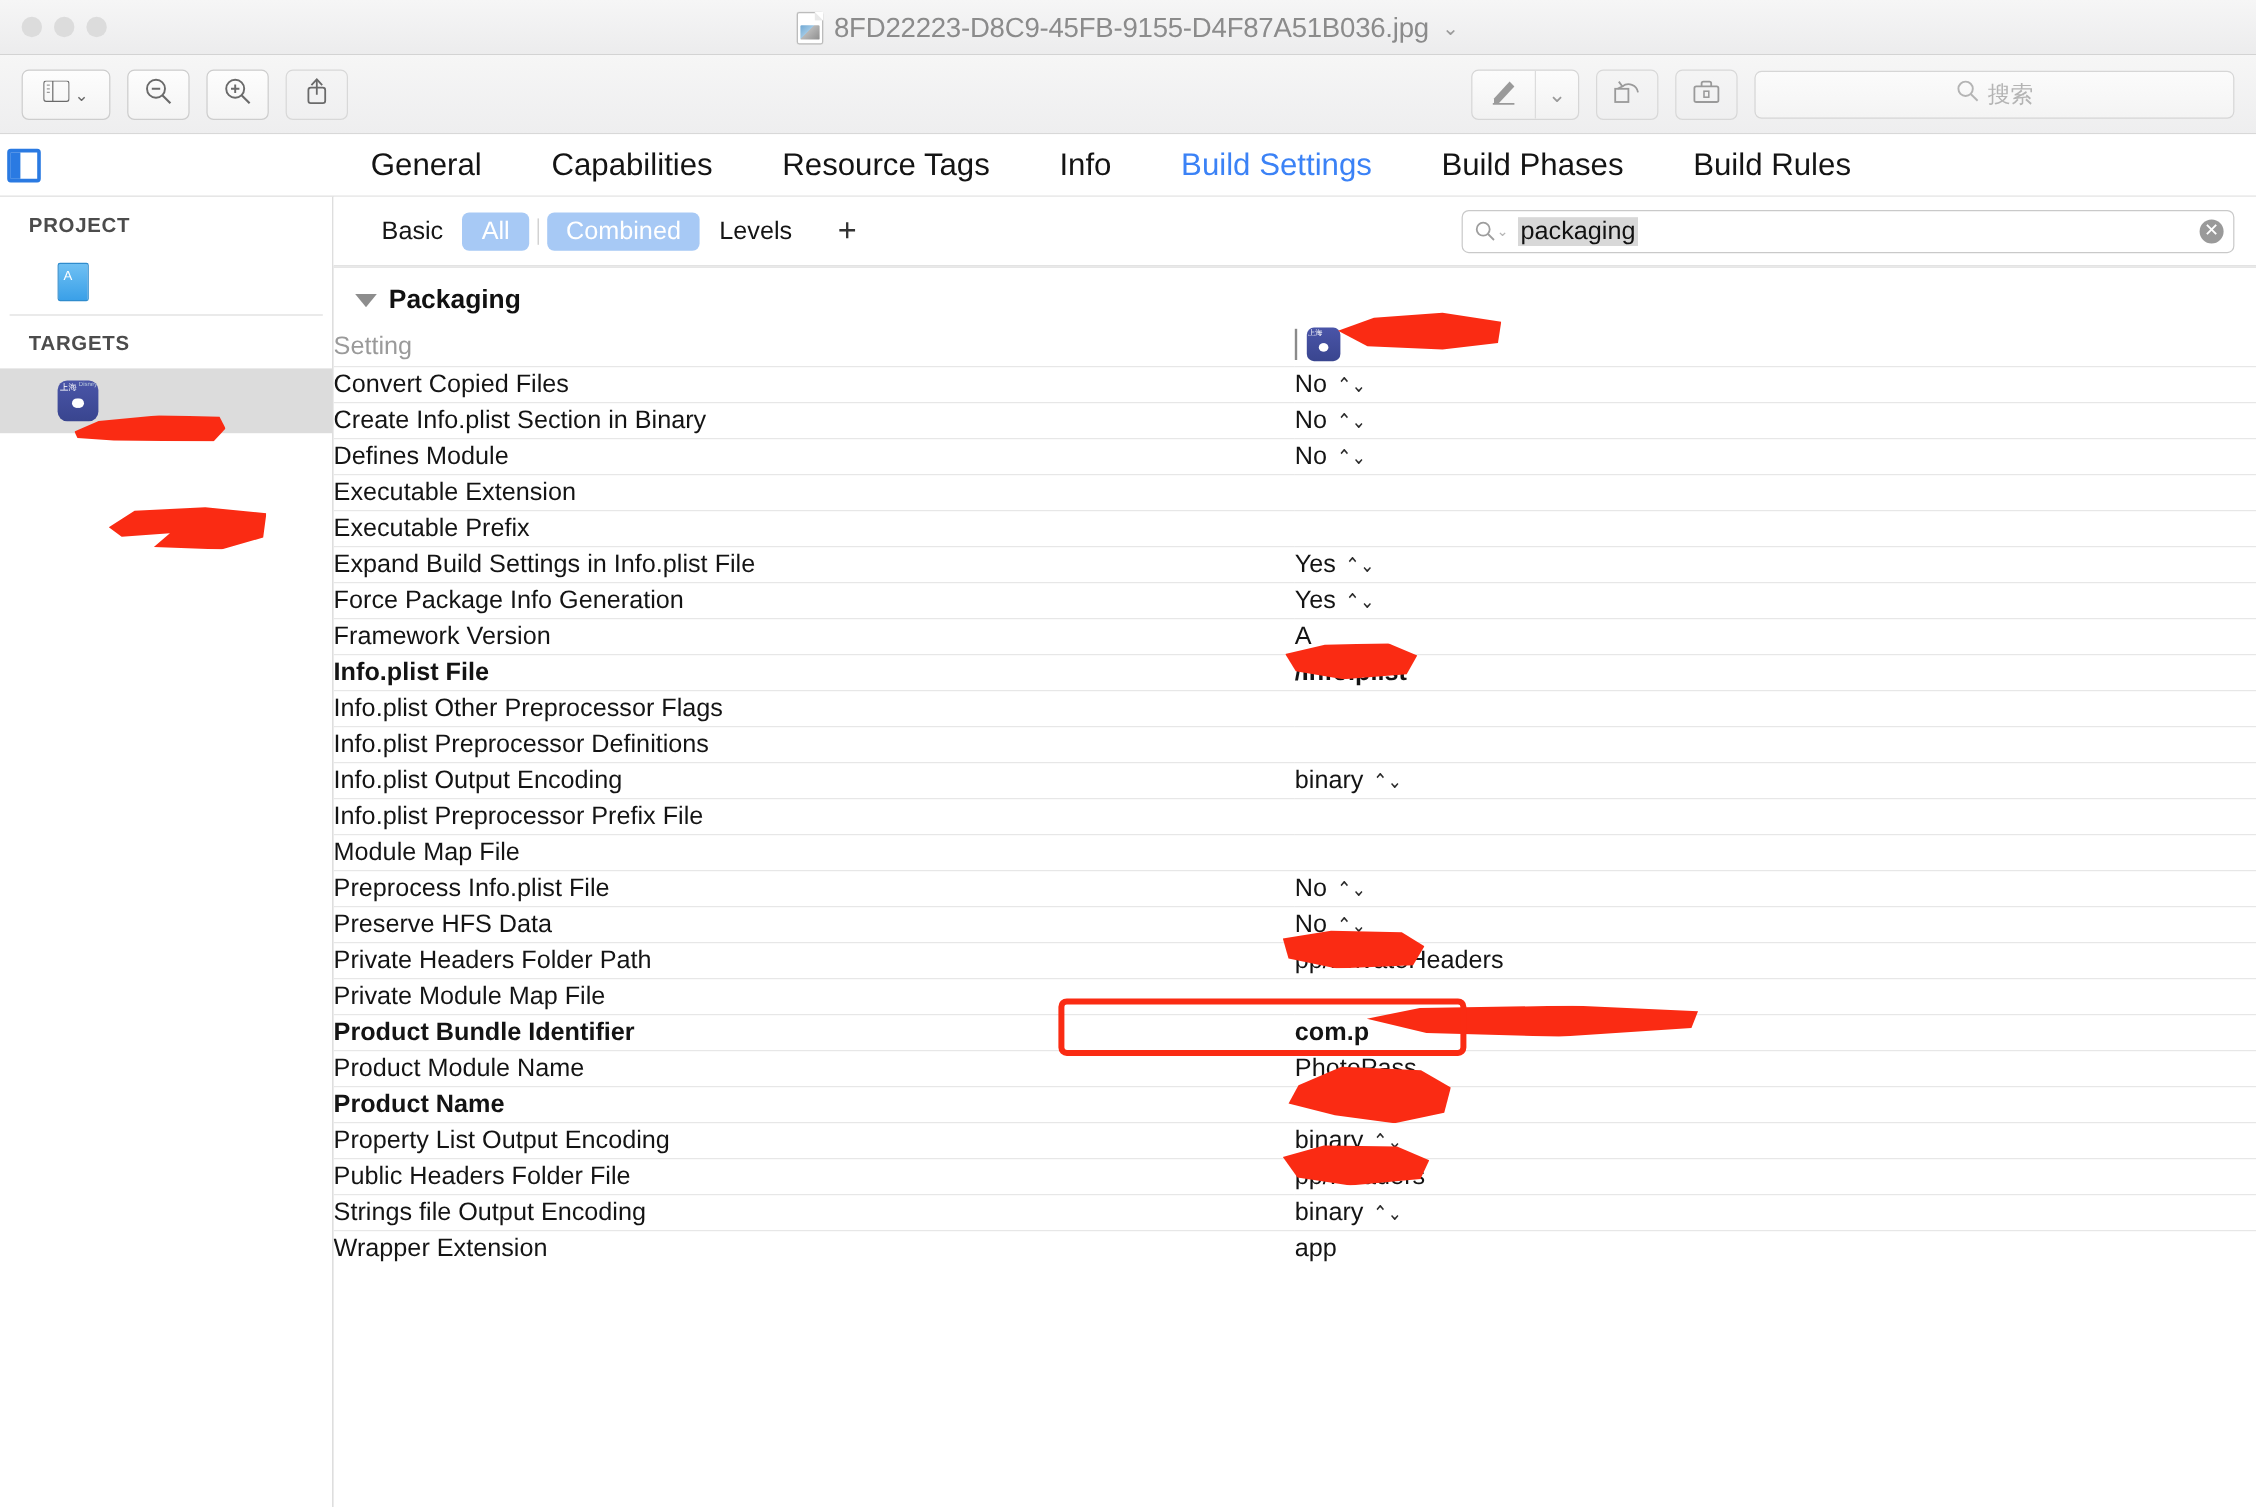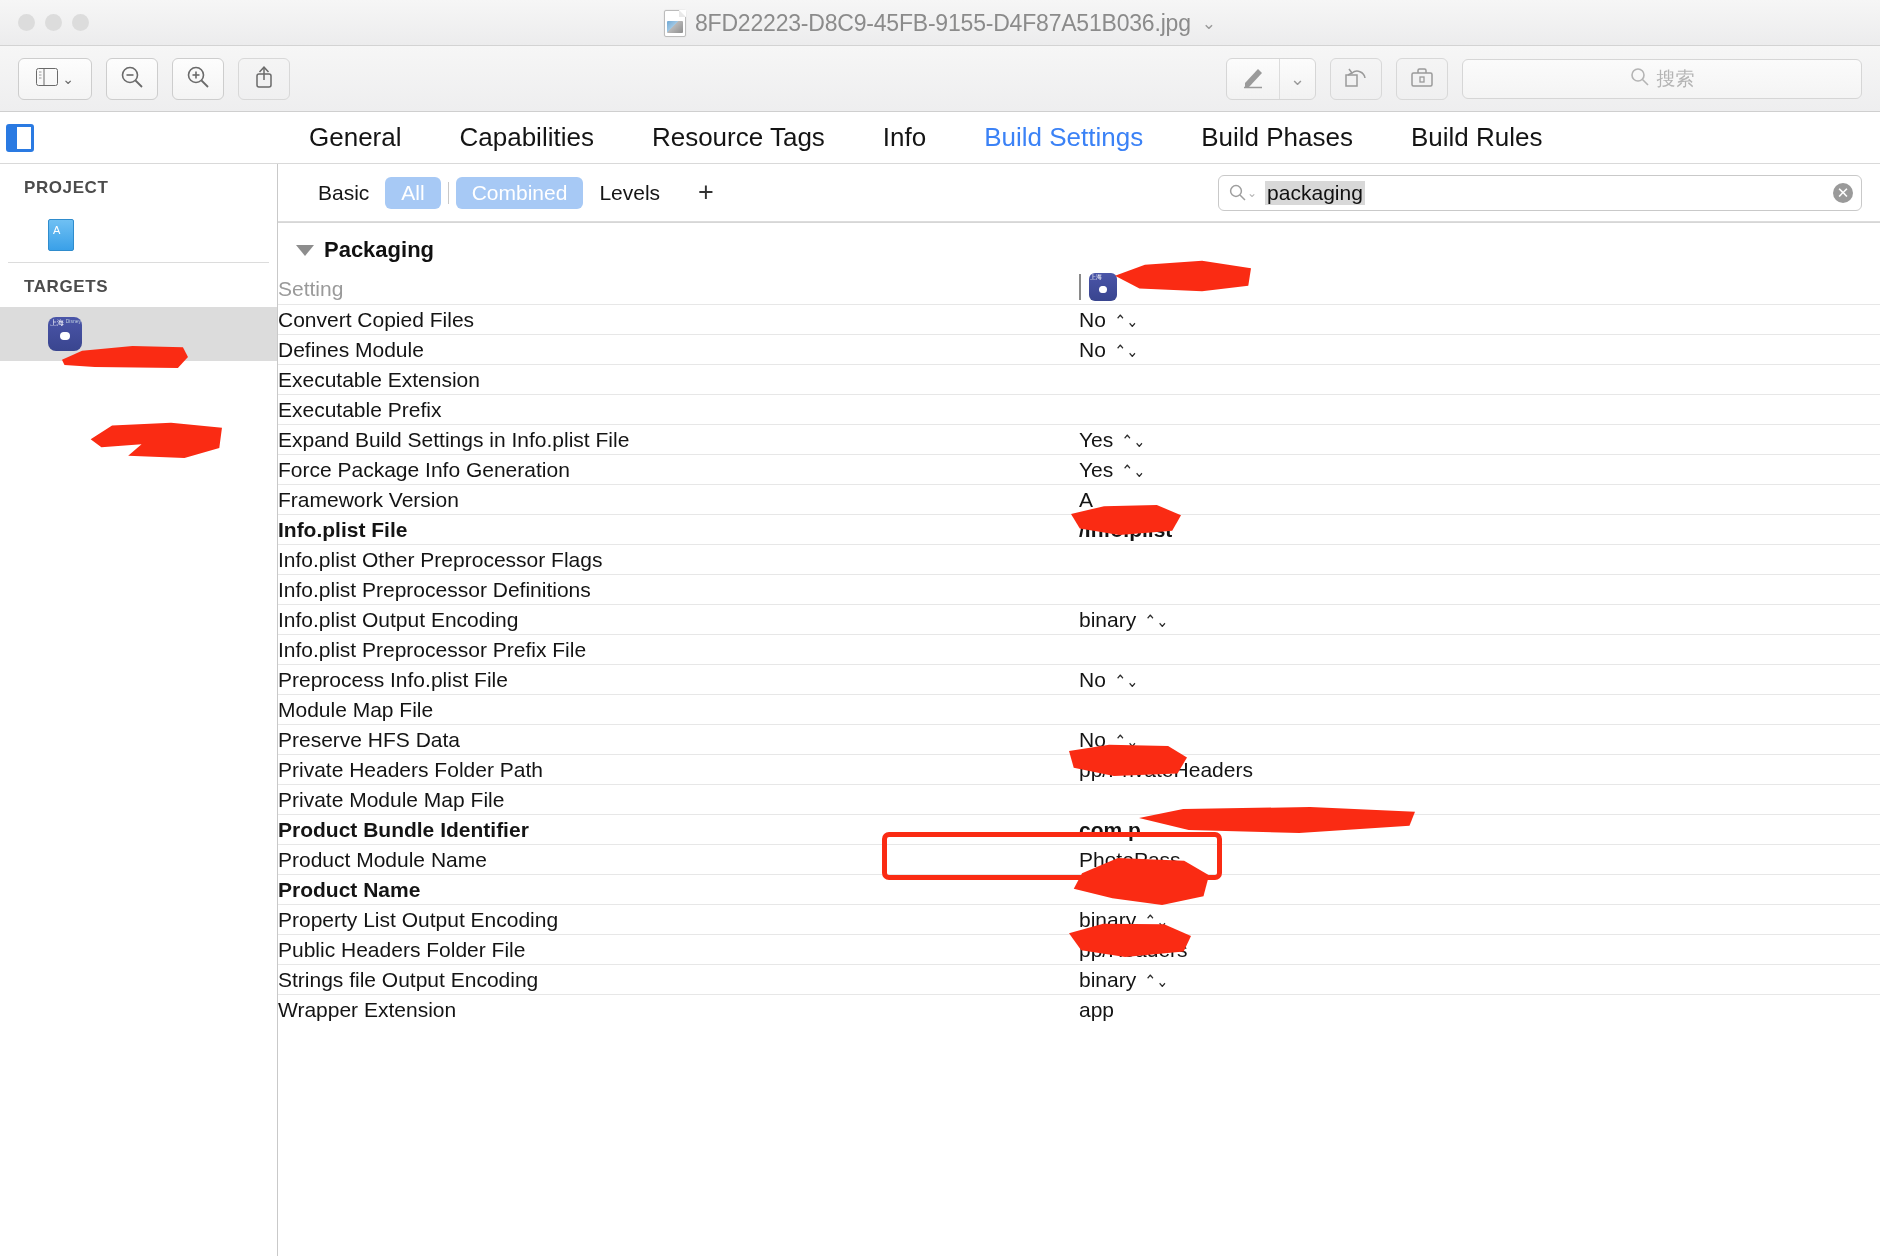--- a/index.html
+++ b/index.html
@@ -90,21 +90,21 @@
     border: 3px solid #2a7ae2; border-radius: 3px;
     position:relative; background:#fff; flex:none;
   }
   .nav-toggle:after{
     content:""; position:absolute; left:0; top:0; bottom:0; width: 8px; background:#2a7ae2;
   }
   .tabs { display:flex; align-items:center; gap: 0; margin-left: 246px; }
   .tab { font-size: 26px; color:#141414; padding: 0 29px; white-space:nowrap; }
   .tab.active { color:#3b82f6; }
 
-  .body { display:flex; flex: 1 1 auto; min-height:0;justify-content:center; }
+  .body { display:flex; flex: 1 1 auto; min-height:0; }
 
   
   .sidebar {
     width: 278px; flex: none; background:#ffffff;
     border-right: 1px solid #c9c9c9;
     position:relative;
   }
   .sb-section {
     font-size: 17px; font-weight: bold; color:#4c4c4c;
     letter-spacing: 0.6px; padding: 14px 0 10px 24px;
@@ -426,20 +426,24 @@
                 </span>
                 <span class="mark m-hdr"></span>
               </td>
             </tr>
 
             <tr class="srow">
               <td class="name">Convert Copied Files</td>
               <td class="value"><span>No</span><span class="stepper">⌃⌄</span></td>
             </tr>
             <tr class="srow">
+              <td class="name">Create Info.plist Section in Binary</td>
+              <td class="value"><span>No</span><span class="stepper">⌃⌄</span></td>
+            </tr>
+            <tr class="srow">
               <td class="name">Defines Module</td>
               <td class="value"><span>No</span><span class="stepper">⌃⌄</span></td>
             </tr>
             <tr class="srow">
               <td class="name">Executable Extension</td>
               <td class="value"><span></span></td>
             </tr>
             <tr class="srow">
               <td class="name">Executable Prefix</td>
               <td class="value"><span></span></td>
@@ -470,26 +474,26 @@
             </tr>
             <tr class="srow">
               <td class="name">Info.plist Output Encoding</td>
               <td class="value"><span>binary</span><span class="stepper">⌃⌄</span></td>
             </tr>
             <tr class="srow">
               <td class="name">Info.plist Preprocessor Prefix File</td>
               <td class="value"><span></span></td>
             </tr>
             <tr class="srow">
+              <td class="name">Module Map File</td>
+              <td class="value"><span></span></td>
+            </tr>
+            <tr class="srow">
               <td class="name">Preprocess Info.plist File</td>
               <td class="value"><span>No</span><span class="stepper">⌃⌄</span></td>
-            </tr>
-            <tr class="srow">
-              <td class="name">Module Map File</td>
-              <td class="value"><span></span></td>
             </tr>
             <tr class="srow">
               <td class="name">Preserve HFS Data</td>
               <td class="value"><span>No</span><span class="stepper">⌃⌄</span></td>
             </tr>
             <tr class="srow">
               <td class="name">Private Headers Folder Path</td>
               <td class="value"><span>pp/PrivateHeaders</span><span class="mark m-priv"></span></td>
             </tr>
             <tr class="srow">

